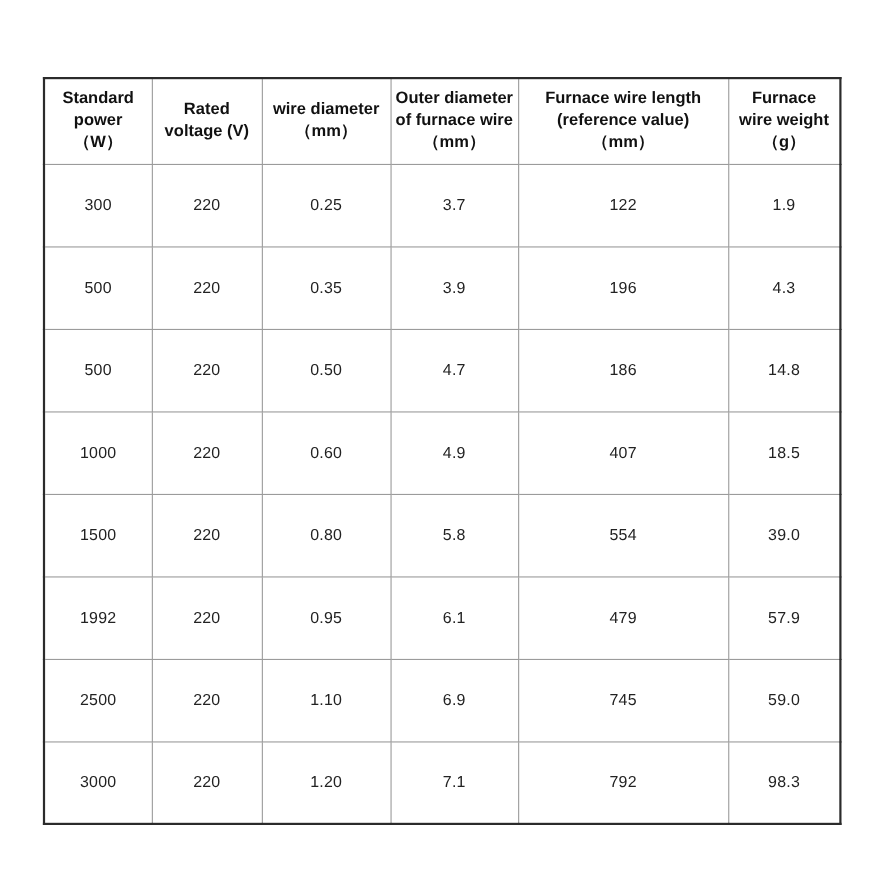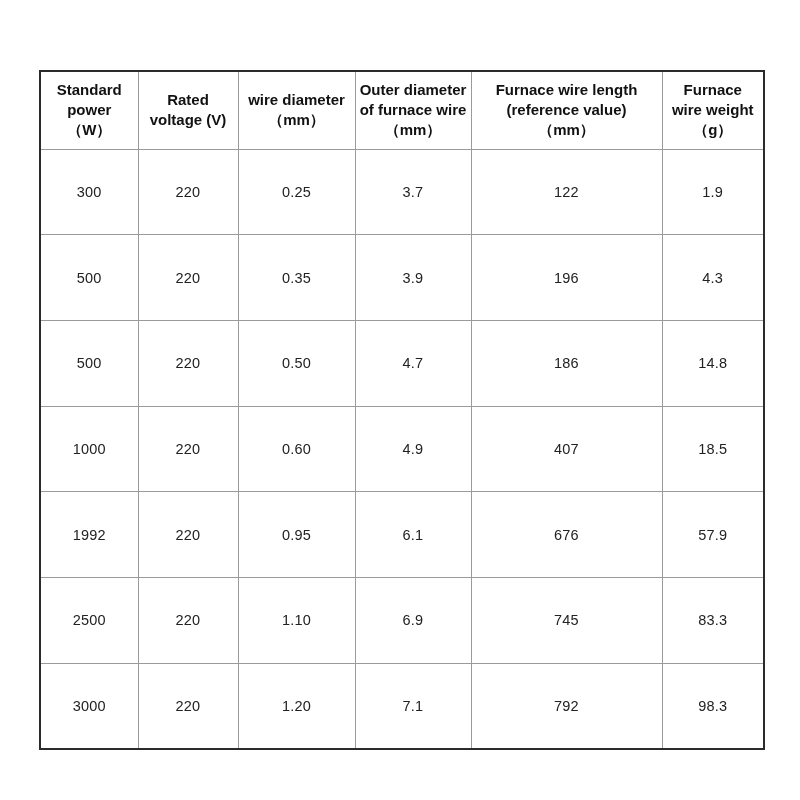--- a/index.html
+++ b/index.html
@@ -117,34 +117,42 @@
         </tr>
         <tr>
           <td>1000</td>
           <td>220</td>
           <td>0.60</td>
           <td>4.9</td>
           <td>407</td>
           <td>18.5</td>
         </tr>
         <tr>
+          <td>1500</td>
+          <td>220</td>
+          <td>0.80</td>
+          <td>5.8</td>
+          <td>554</td>
+          <td>39.0</td>
+        </tr>
+        <tr>
           <td>1992</td>
           <td>220</td>
           <td>0.95</td>
           <td>6.1</td>
-          <td>676</td>
+          <td>479</td>
           <td>57.9</td>
         </tr>
         <tr>
           <td>2500</td>
           <td>220</td>
           <td>1.10</td>
           <td>6.9</td>
           <td>745</td>
-          <td>83.3</td>
+          <td>59.0</td>
         </tr>
         <tr>
           <td>3000</td>
           <td>220</td>
           <td>1.20</td>
           <td>7.1</td>
           <td>792</td>
           <td>98.3</td>
         </tr>
       </tbody>

